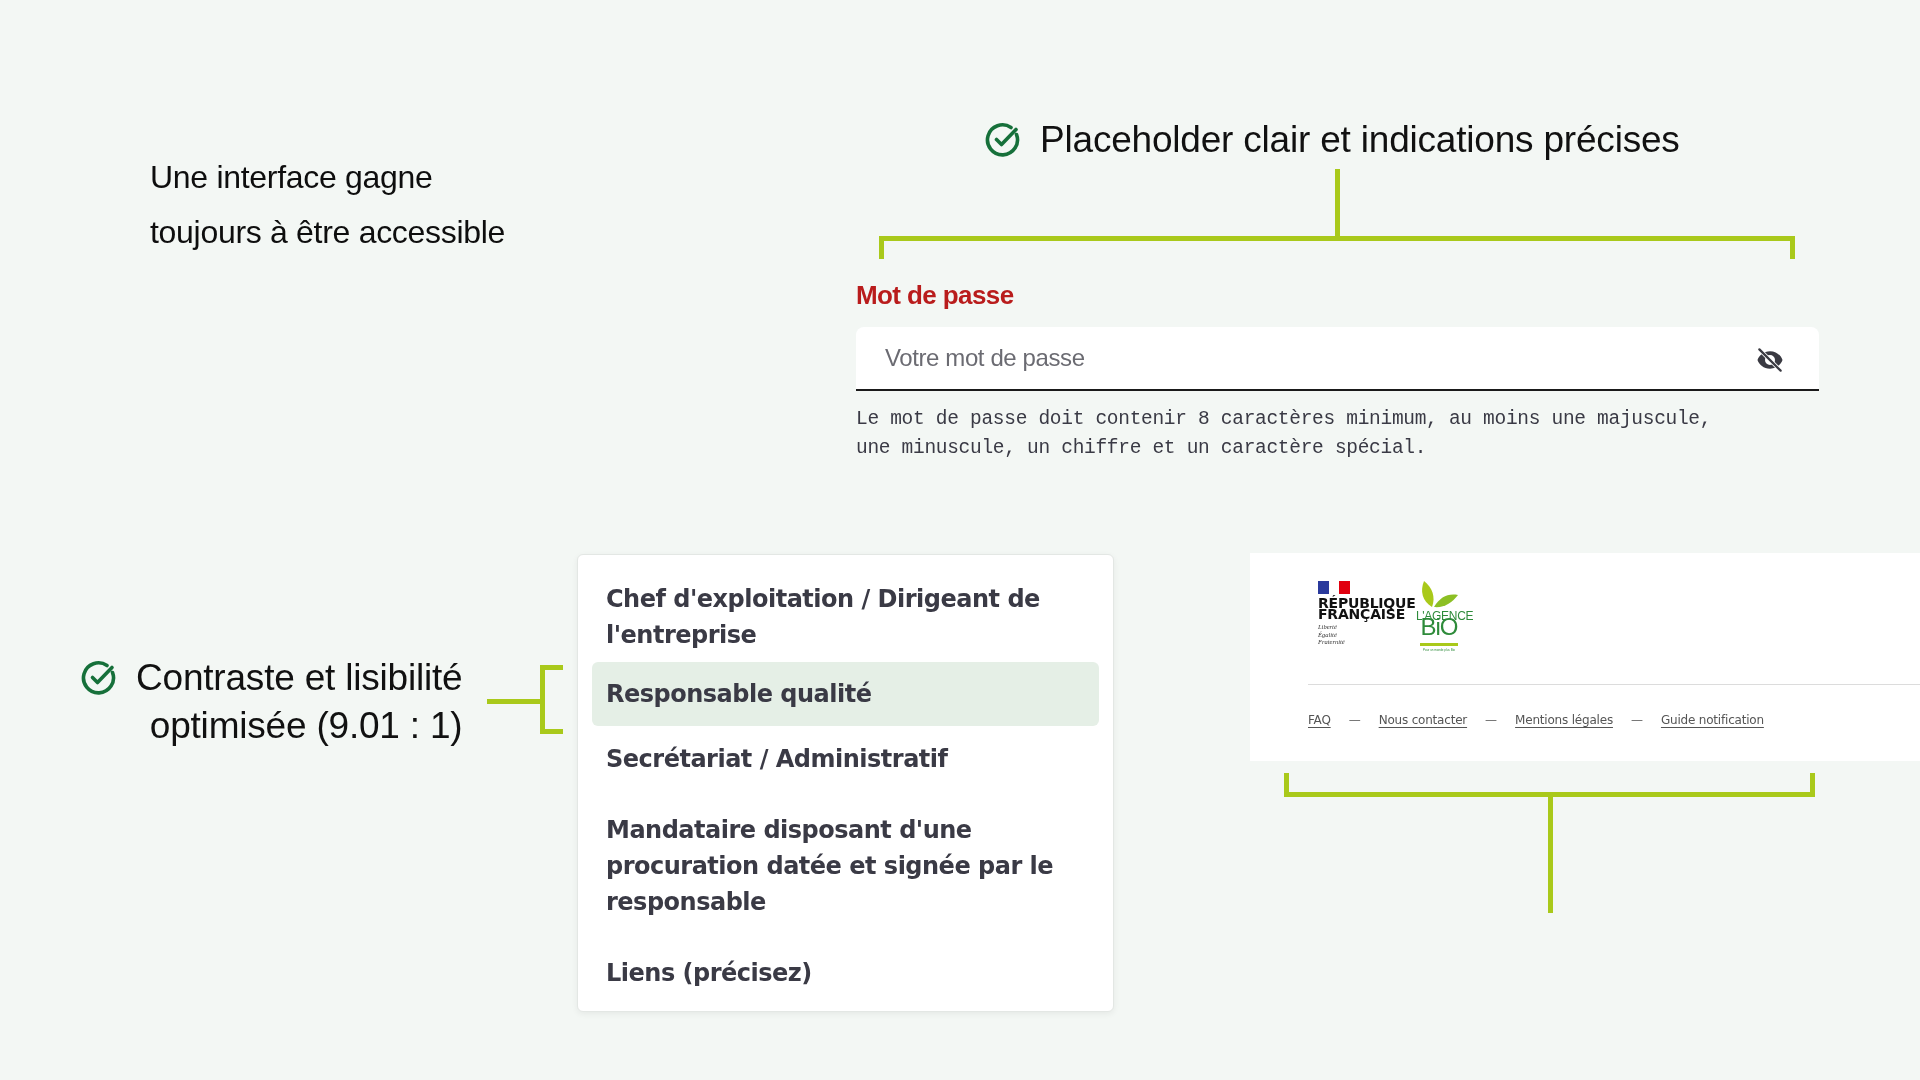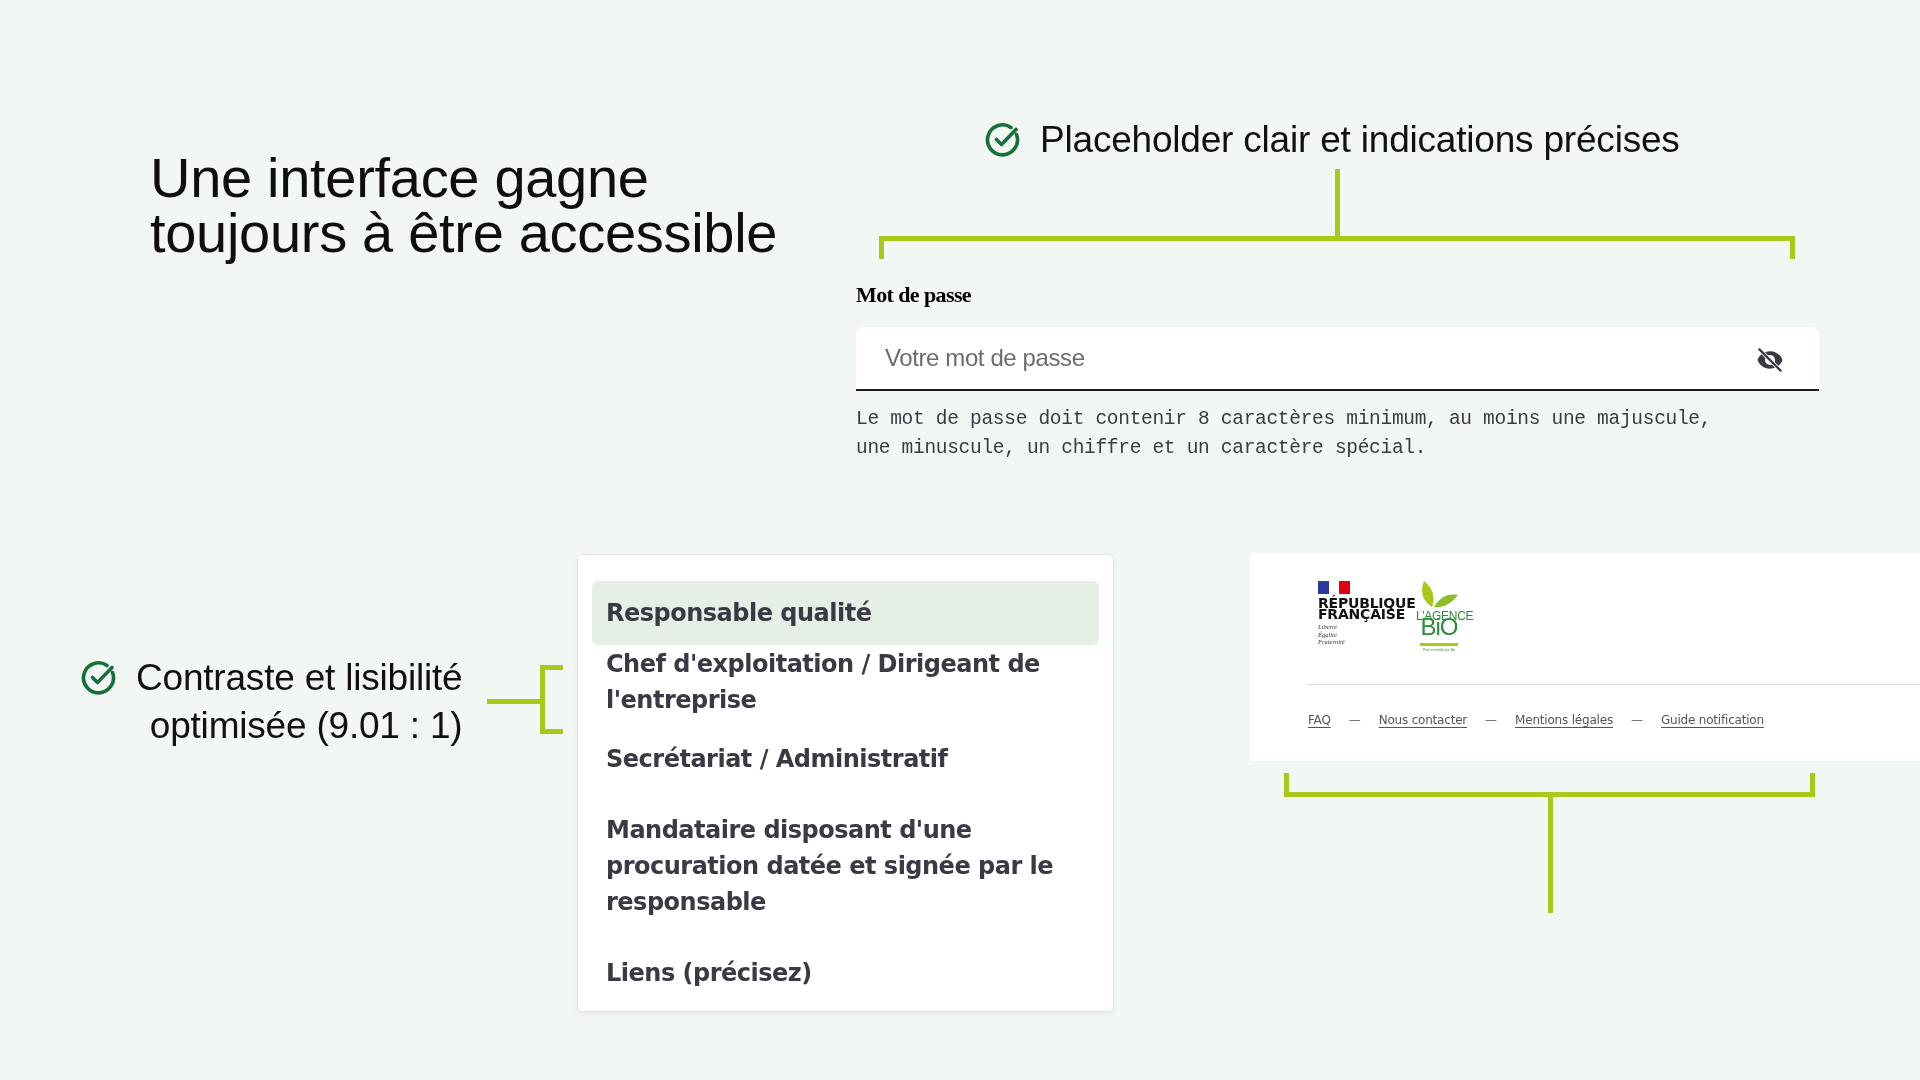--- a/index.html
+++ b/index.html
@@ -8,21 +8,21 @@
       background: #f3f7f4;
       font-family: "Liberation Sans", sans-serif;
       color: #111;
     }
     .stage { position: relative; width: 1920px; height: 1080px; }
 
     
     .title {
       position: absolute; left: 150px; top: 150px;
       font-family: "Liberation Sans", sans-serif;
-      font-size: 56px; line-height: 55px; font-weight: 400;
+      font-size: 32px; line-height: 55px; font-weight: 400;
       color: #0e0e0e; letter-spacing: -0.3px;
     }
     .title span { display: block; }
 
     
     .callout {
       position: absolute; display: flex; align-items: center;
       font-family: "Liberation Sans", sans-serif;
       font-size: 37px; color: #111; letter-spacing: -0.2px;
       white-space: nowrap;
@@ -37,22 +37,22 @@
     }
     .callout-left .lines { text-align: right; line-height: 48px; }
     .callout-left .check { margin-top: 5px; }
 
     
     .ln { position: absolute; background: #a9c91a; }
 
     
     .pw { position: absolute; left: 856px; top: 278px; width: 963px; }
     .pw-label {
-      font-family: Liberation Serif, serif;
-      font-size: 22px; font-weight: 700; color: #000000;
+      font-family: Liberation Sans, sans-serif;
+      font-size: 26px; font-weight: 700; color: #b91c1c;
       letter-spacing: -0.6px; height: 34px; line-height: 34px;
     }
     .pw-input {
       margin-top: 15px; height: 64px; background: #fff;
       border-radius: 8px 8px 0 0; border-bottom: 2px solid #1a1a1a;
       position: relative; display: flex; align-items: center;
     }
     .pw-placeholder {
       padding-left: 29px; font-family: Liberation Sans, sans-serif;
       font-size: 24px; color: #6b6b72; letter-spacing: -0.4px;
@@ -178,22 +178,22 @@
       <div>optimisée (9.01 : 1)</div>
     </div>
   </div>
 
   <div class="ln" style="left:487px;top:699px;width:56px;height:5px;"></div>
   <div class="ln" style="left:540px;top:665px;width:5px;height:69px;"></div>
   <div class="ln" style="left:540px;top:665px;width:23px;height:5px;"></div>
   <div class="ln" style="left:540px;top:729px;width:23px;height:5px;"></div>
 
   <div class="dropdown">
+    <div class="opt o1">Chef d'exploitation / Dirigeant de l'entreprise</div>
     <div class="opt active">Responsable qualité</div>
-    <div class="opt o1">Chef d'exploitation / Dirigeant de l'entreprise</div>
     <div class="opt o3">Secrétariat / Administratif</div>
     <div class="opt o4">Mandataire disposant d'une procuration datée et signée par le responsable</div>
     <div class="opt o5">Liens (précisez)</div>
   </div>
 
   <div class="footer">
     <div class="logos">
       <div class="rf">
         <div class="rf-flag">
           <i style="background:#2a3a9c"></i>

